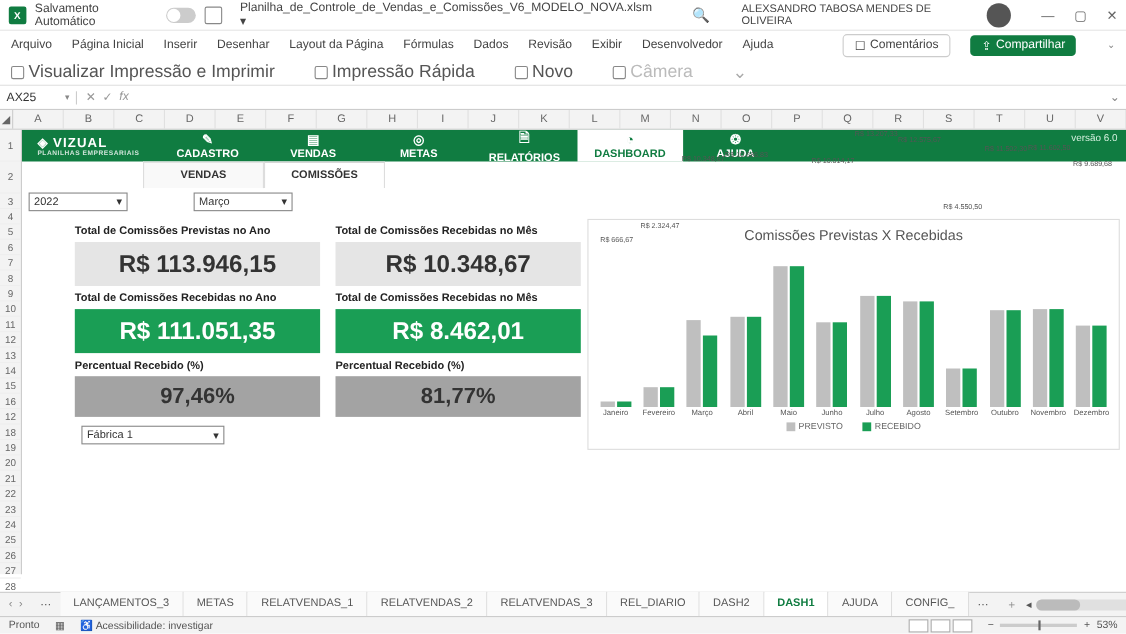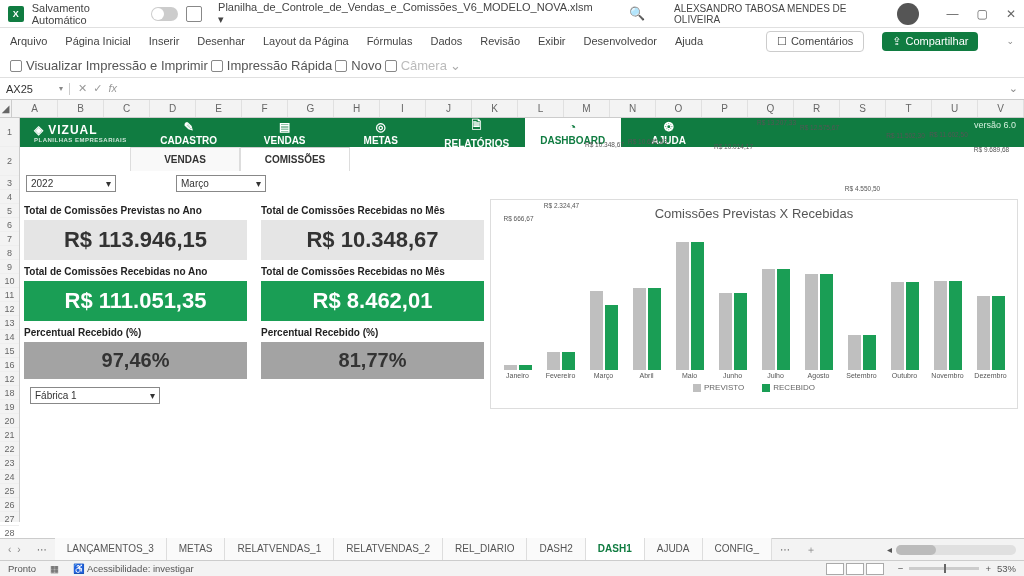--- a/index.html
+++ b/index.html
@@ -21,21 +21,21 @@
 
 
 .ribbon-tabs{height:26px;display:flex;align-items:center;padding:0 10px;gap:18px;background:#fff;font-size:11px;color:#444;}
 .ribbon-tabs .tab{cursor:pointer;}
 .ribbon-tabs .rspacer{flex:1;}
 .pill{border:1px solid #ccc;border-radius:4px;padding:3px 10px;font-size:11px;display:flex;align-items:center;gap:4px;}
 .pill.green{background:#107c41;color:#fff;border:none;}
 .caret{font-size:9px;color:#888;margin-left:10px;}
 
 
-.quickbar{height:24px;display:flex;align-items:center;padding:0 10px;gap:3px;font-size:13px;color:#555;border-bottom:1px solid #e0e0e0;}
+.quickbar{height:24px;display:flex;align-items:center;padding:0 10px;gap:36px;font-size:16px;color:#555;border-bottom:1px solid #e0e0e0;}
 .quickbar .qitem{display:flex;align-items:center;gap:4px;cursor:pointer;}
 .qicon{width:12px;height:12px;border:1px solid #888;border-radius:2px;}
 .qitem.disabled{color:#bbb;}
 
 
 .formulabar{height:22px;display:flex;align-items:center;border-bottom:1px solid #ccc;}
 .namebox{width:70px;border-right:1px solid #ccc;padding:0 6px;font-size:11px;display:flex;align-items:center;justify-content:space-between;}
 .fx-btns{display:flex;gap:6px;padding:0 8px;color:#999;font-size:11px;}
 .fx-input{flex:1;padding:0 6px;}
 
@@ -65,21 +65,21 @@
 .subtabs{height:24px;display:flex;align-items:stretch;background:#fff;}
 .subgap{width:110px;}
 .subtab{width:110px;text-align:center;line-height:24px;font-size:10px;font-weight:bold;color:#333;background:#f9f9f9;border:1px solid #ddd;border-bottom:none;}
 .subtab.active{background:#fff;border-top:1px solid #ccc;}
 
 
 .filters{height:24px;display:flex;align-items:center;gap:60px;padding-left:6px;}
 .sel{border:1px solid #888;background:#fff;width:90px;height:17px;font-size:10px;padding:0 4px;display:flex;align-items:center;justify-content:space-between;}
 
 
-.cards-chart{display:flex;gap:6px;padding:4px 0 0 4px;}
+.cards-chart{display:flex;gap:6px;padding:4px 0 0 4px;margin-left:44px;}
 .cards{width:460px;display:flex;flex-direction:column;gap:0;}
 .cardrow{display:flex;gap:14px;}
 .cardcol{flex:1;}
 .cardlabel{font-size:10px;font-weight:bold;color:#222;padding:6px 0 4px;}
 .cardval{background:#e5e5e5;color:#333;font-size:22px;font-weight:bold;text-align:center;padding:7px 0;}
 .cardval.green{background:#1a9e55;color:#fff;}
 .cardval.white{background:#a3a3a3;color:#333;font-size:20px;}
 
 
 .chartpanel{flex:1;border:1px solid #ddd;padding:4px 6px 16px;height:210px;display:flex;flex-direction:column;margin-right:6px;}
@@ -470,20 +470,21 @@
   <div class="stbtns">
     <span>‹</span>
     <span>›</span>
   </div>
   <span class="stmore">⋯</span>
   <div id="sheettabs" style="display:flex">
       <div class="stab">LANÇAMENTOS_3</div>
       <div class="stab">METAS</div>
       <div class="stab">RELATVENDAS_1</div>
       <div class="stab">RELATVENDAS_2</div>
+      <div class="stab">RELATVENDAS_3</div>
       <div class="stab">REL_DIARIO</div>
       <div class="stab">DASH2</div>
       <div class="stab active">DASH1</div>
       <div class="stab">AJUDA</div>
       <div class="stab">CONFIG_</div>
     </div>
   <span class="stmore">⋯</span>
   <span class="stplus">＋</span>
   <div class="stscroll">
     <span>◂</span>

